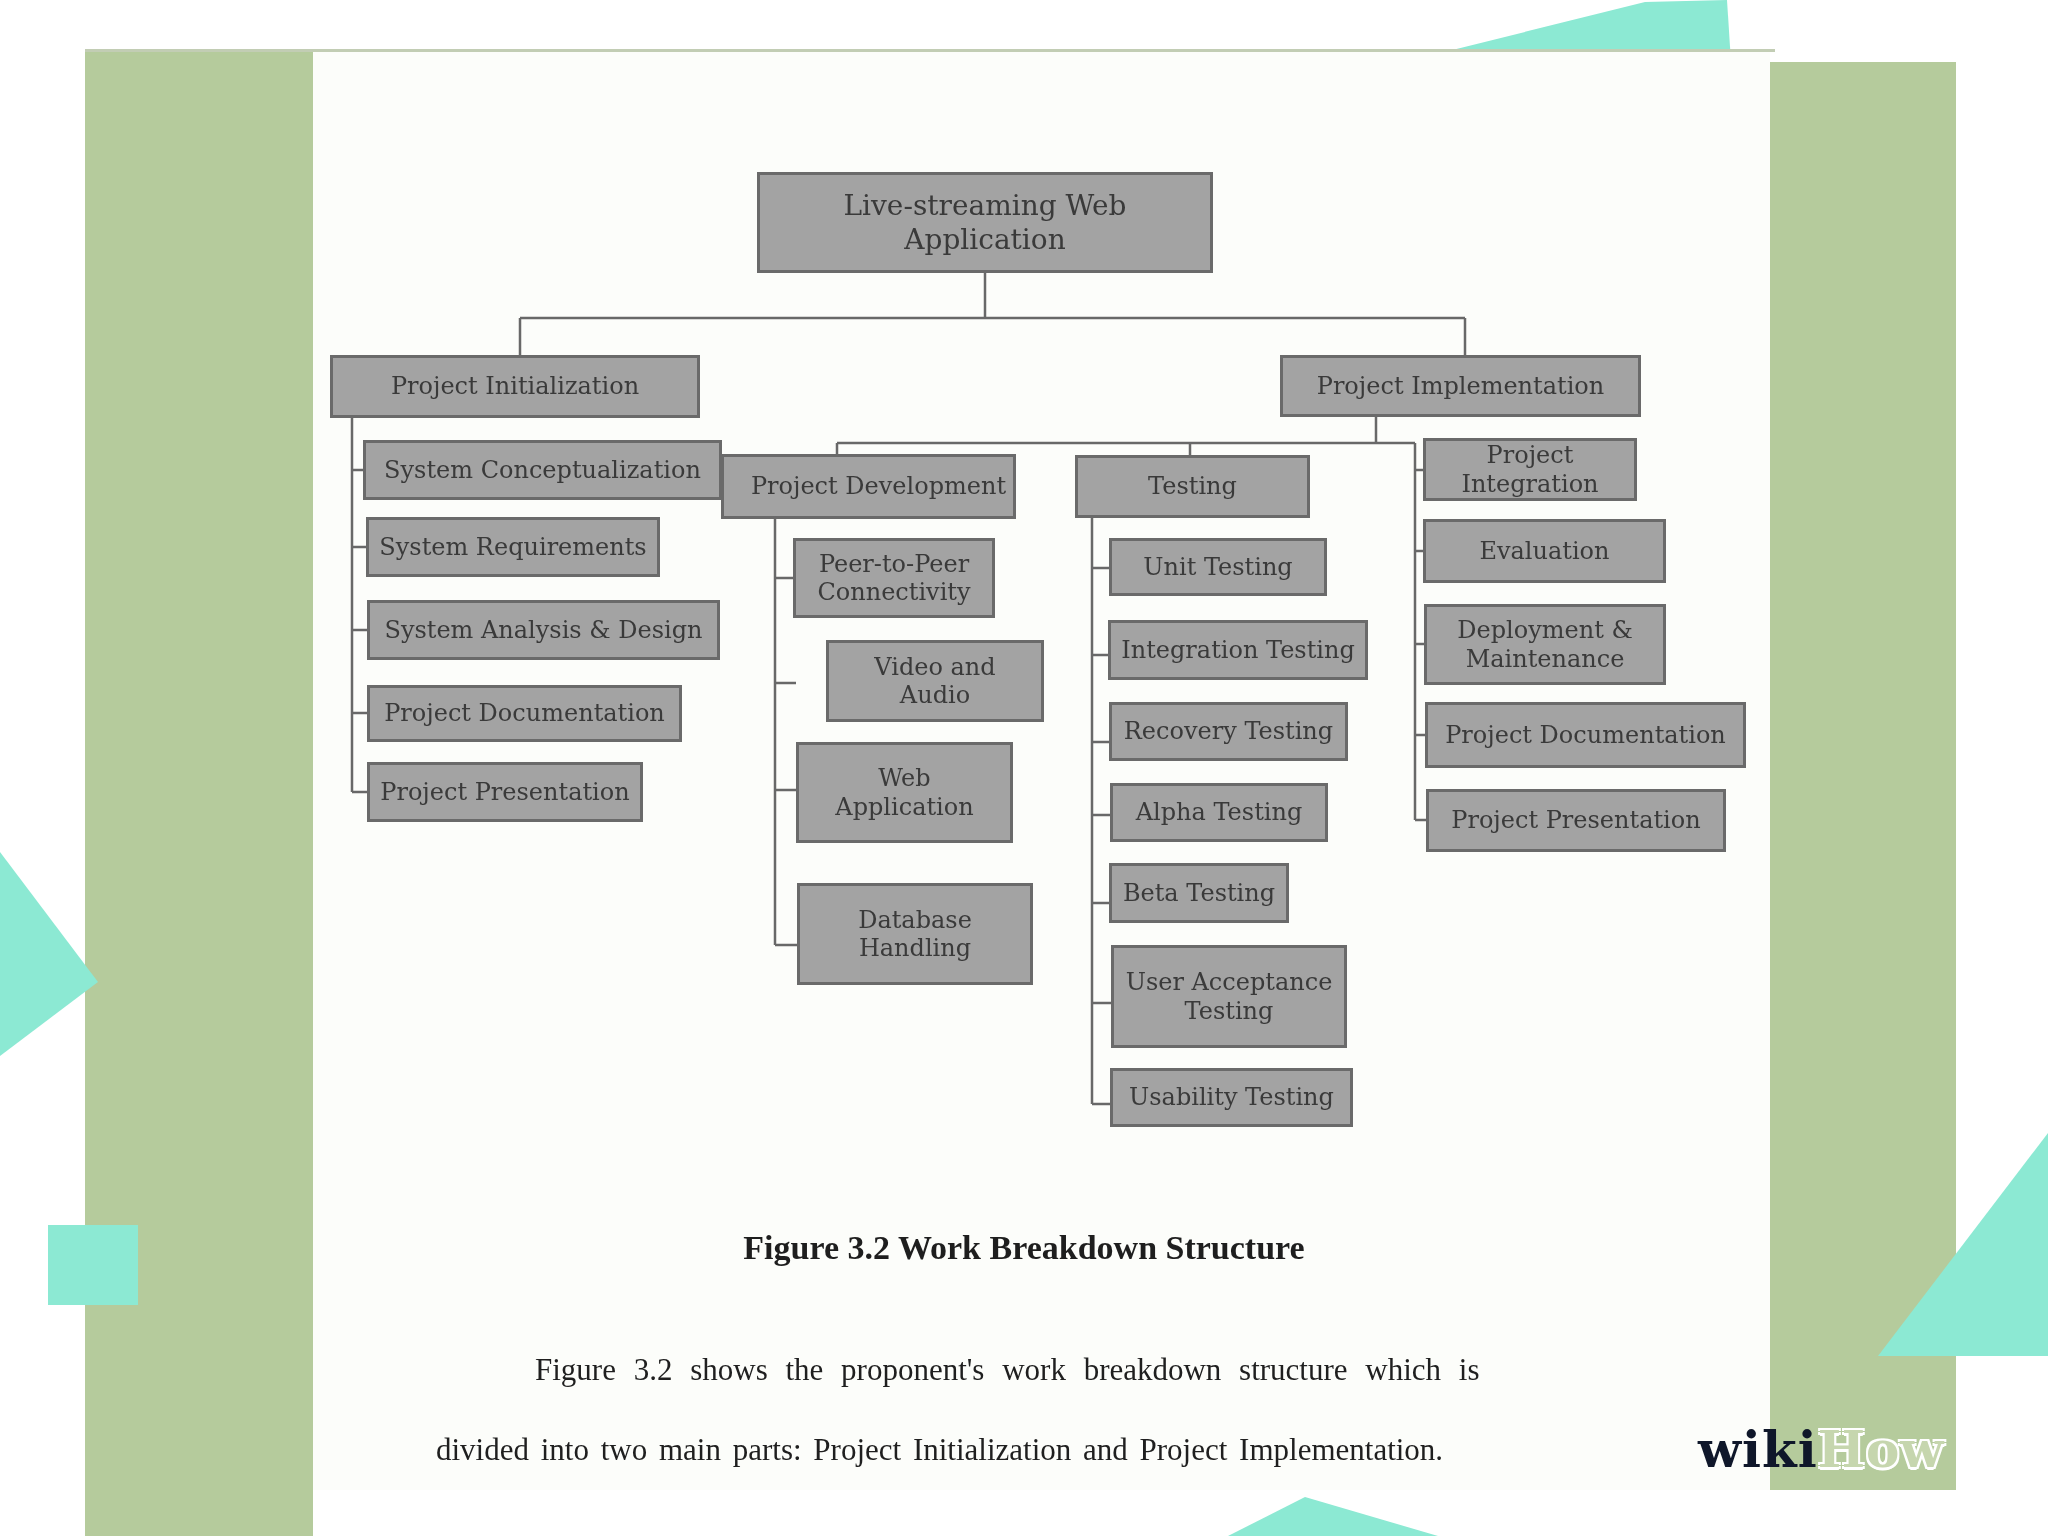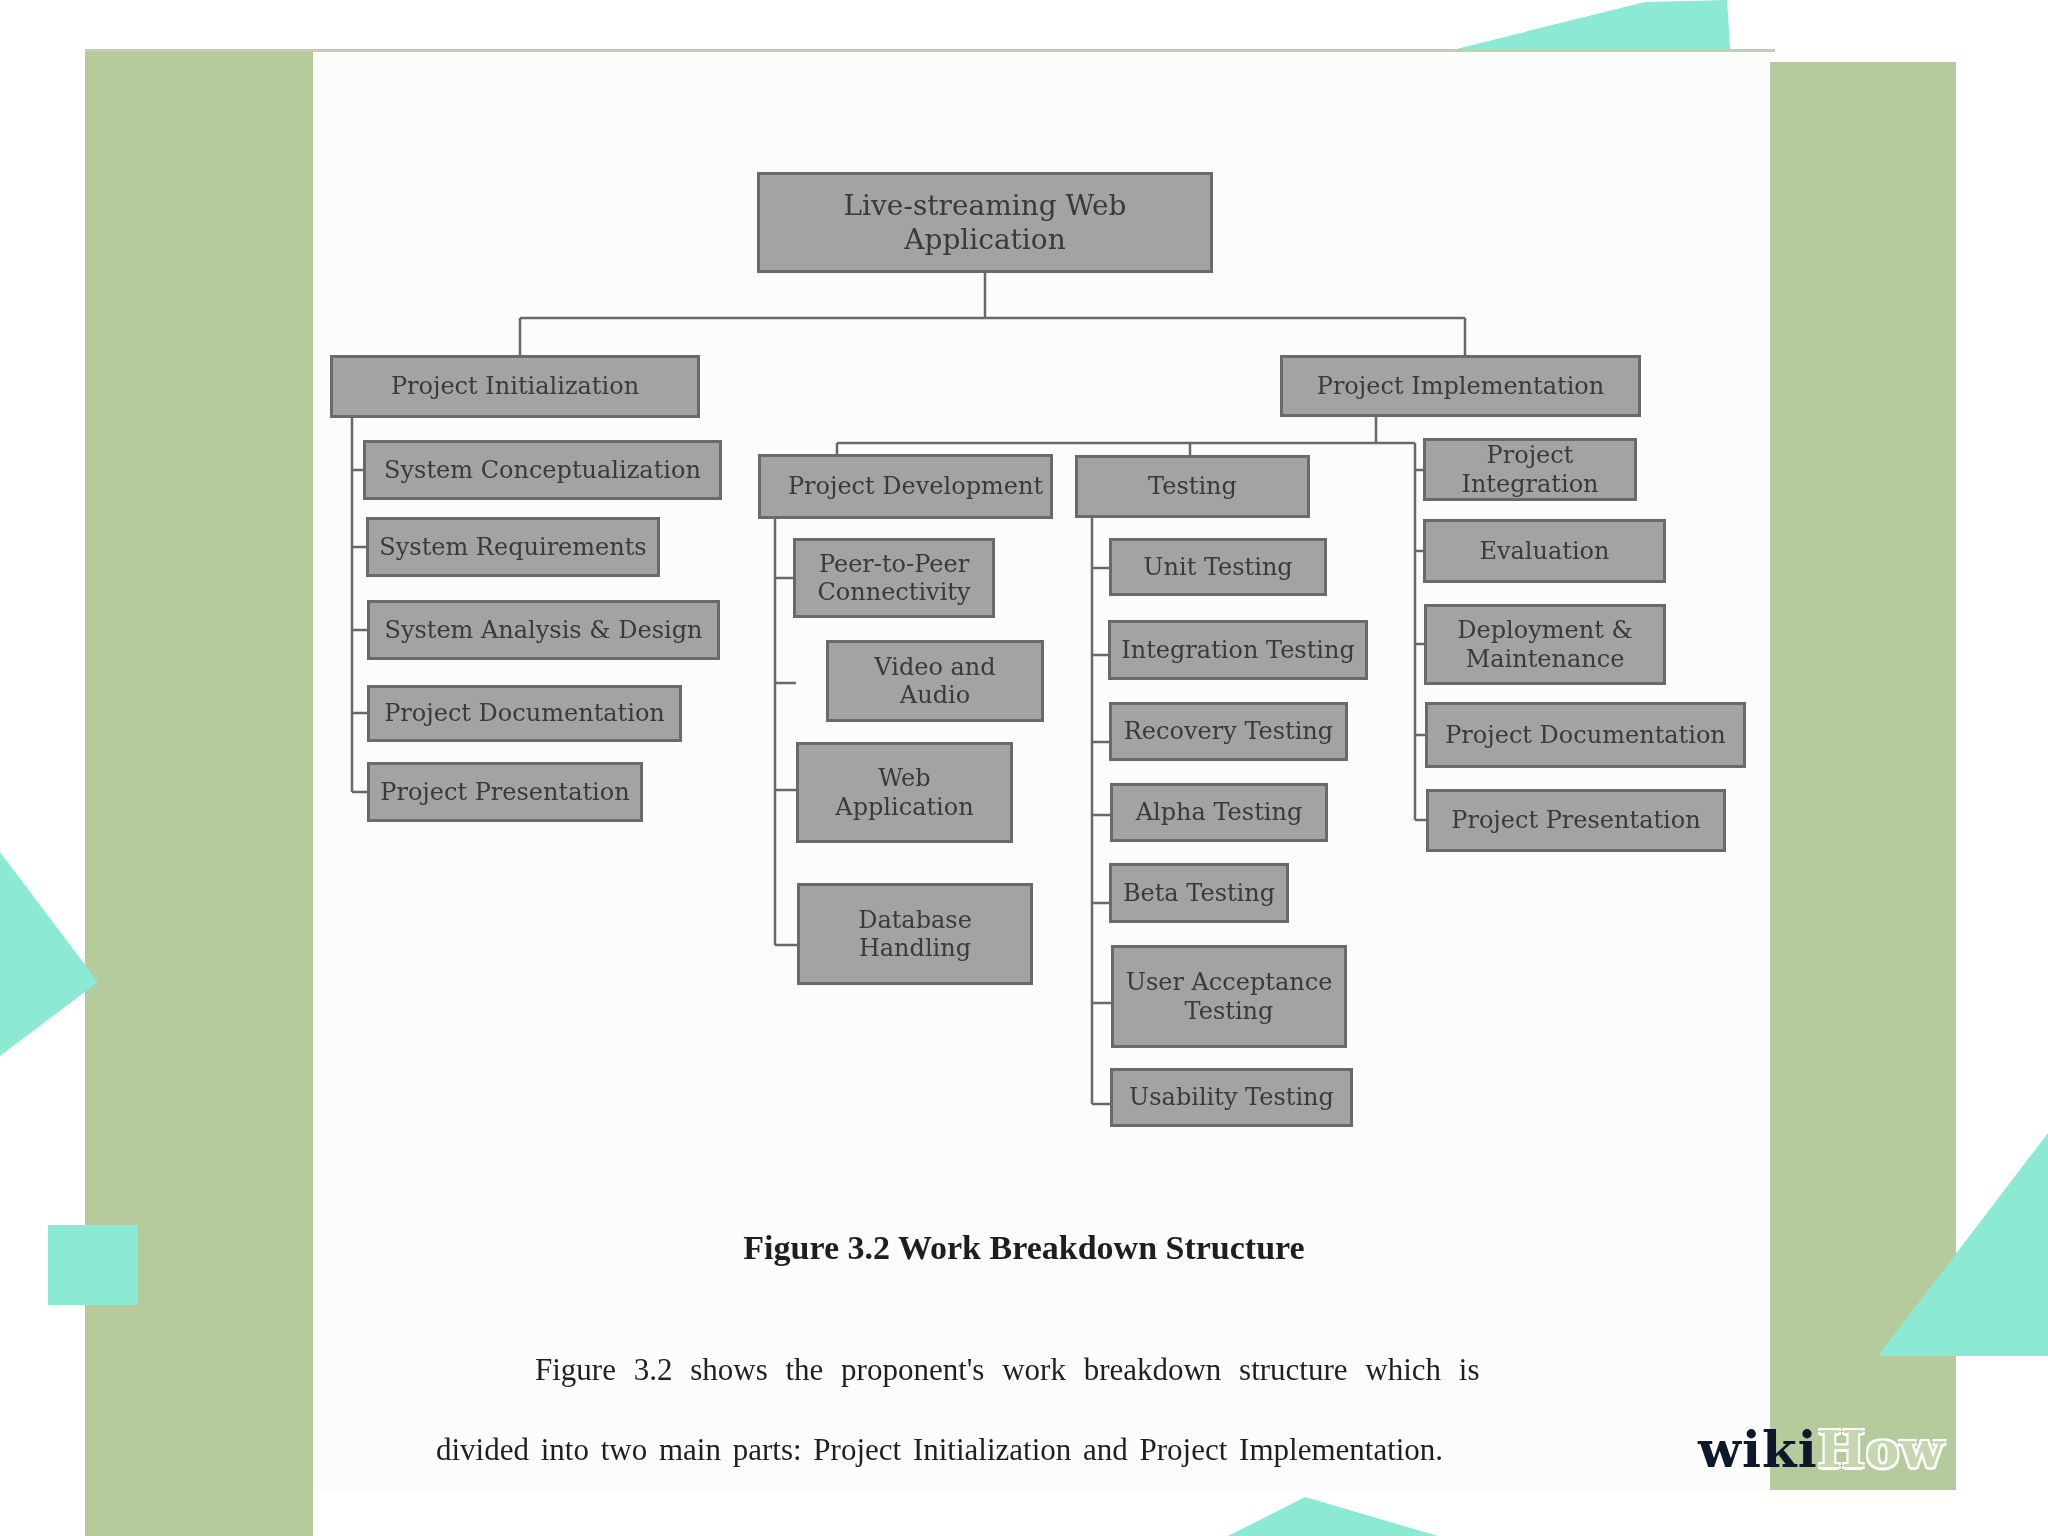--- a/index.html
+++ b/index.html
@@ -78,21 +78,21 @@
 
   <div class="wbs-box" style="left:330px;top:355px;width:370px;height:63px;">Project Initialization</div>
   <div class="wbs-box" style="left:1280px;top:355px;width:361px;height:62px;">Project Implementation</div>
 
   <div class="wbs-box" style="left:363px;top:440px;width:359px;height:60px;">System Conceptualization</div>
   <div class="wbs-box" style="left:366px;top:517px;width:294px;height:60px;">System Requirements</div>
   <div class="wbs-box" style="left:367px;top:600px;width:353px;height:60px;">System Analysis &amp; Design</div>
   <div class="wbs-box" style="left:367px;top:685px;width:315px;height:57px;">Project Documentation</div>
   <div class="wbs-box" style="left:367px;top:762px;width:276px;height:60px;">Project Presentation</div>
 
-  <div class="wbs-box" style="left:758px;top:454px;width:295px;height:65px;padding-left:20px;">Project Development</div>
+  <div class="wbs-box" style="left:721px;top:454px;width:295px;height:65px;padding-left:20px;">Project Development</div>
   <div class="wbs-box" style="left:793px;top:538px;width:202px;height:80px;padding:0 18px;">Peer-to-Peer Connectivity</div>
   <div class="wbs-box" style="left:826px;top:640px;width:218px;height:82px;padding:0 36px;">Video and Audio</div>
   <div class="wbs-box" style="left:796px;top:742px;width:217px;height:101px;padding:0 30px;">Web Application</div>
   <div class="wbs-box" style="left:797px;top:883px;width:236px;height:102px;padding:0 38px;text-align:center;">Database Handling</div>
 
   <div class="wbs-box" style="left:1075px;top:455px;width:235px;height:63px;">Testing</div>
   <div class="wbs-box" style="left:1109px;top:538px;width:218px;height:58px;">Unit Testing</div>
   <div class="wbs-box" style="left:1108px;top:620px;width:260px;height:60px;">Integration Testing</div>
   <div class="wbs-box" style="left:1109px;top:702px;width:239px;height:59px;">Recovery Testing</div>
   <div class="wbs-box" style="left:1110px;top:783px;width:218px;height:59px;">Alpha Testing</div>

